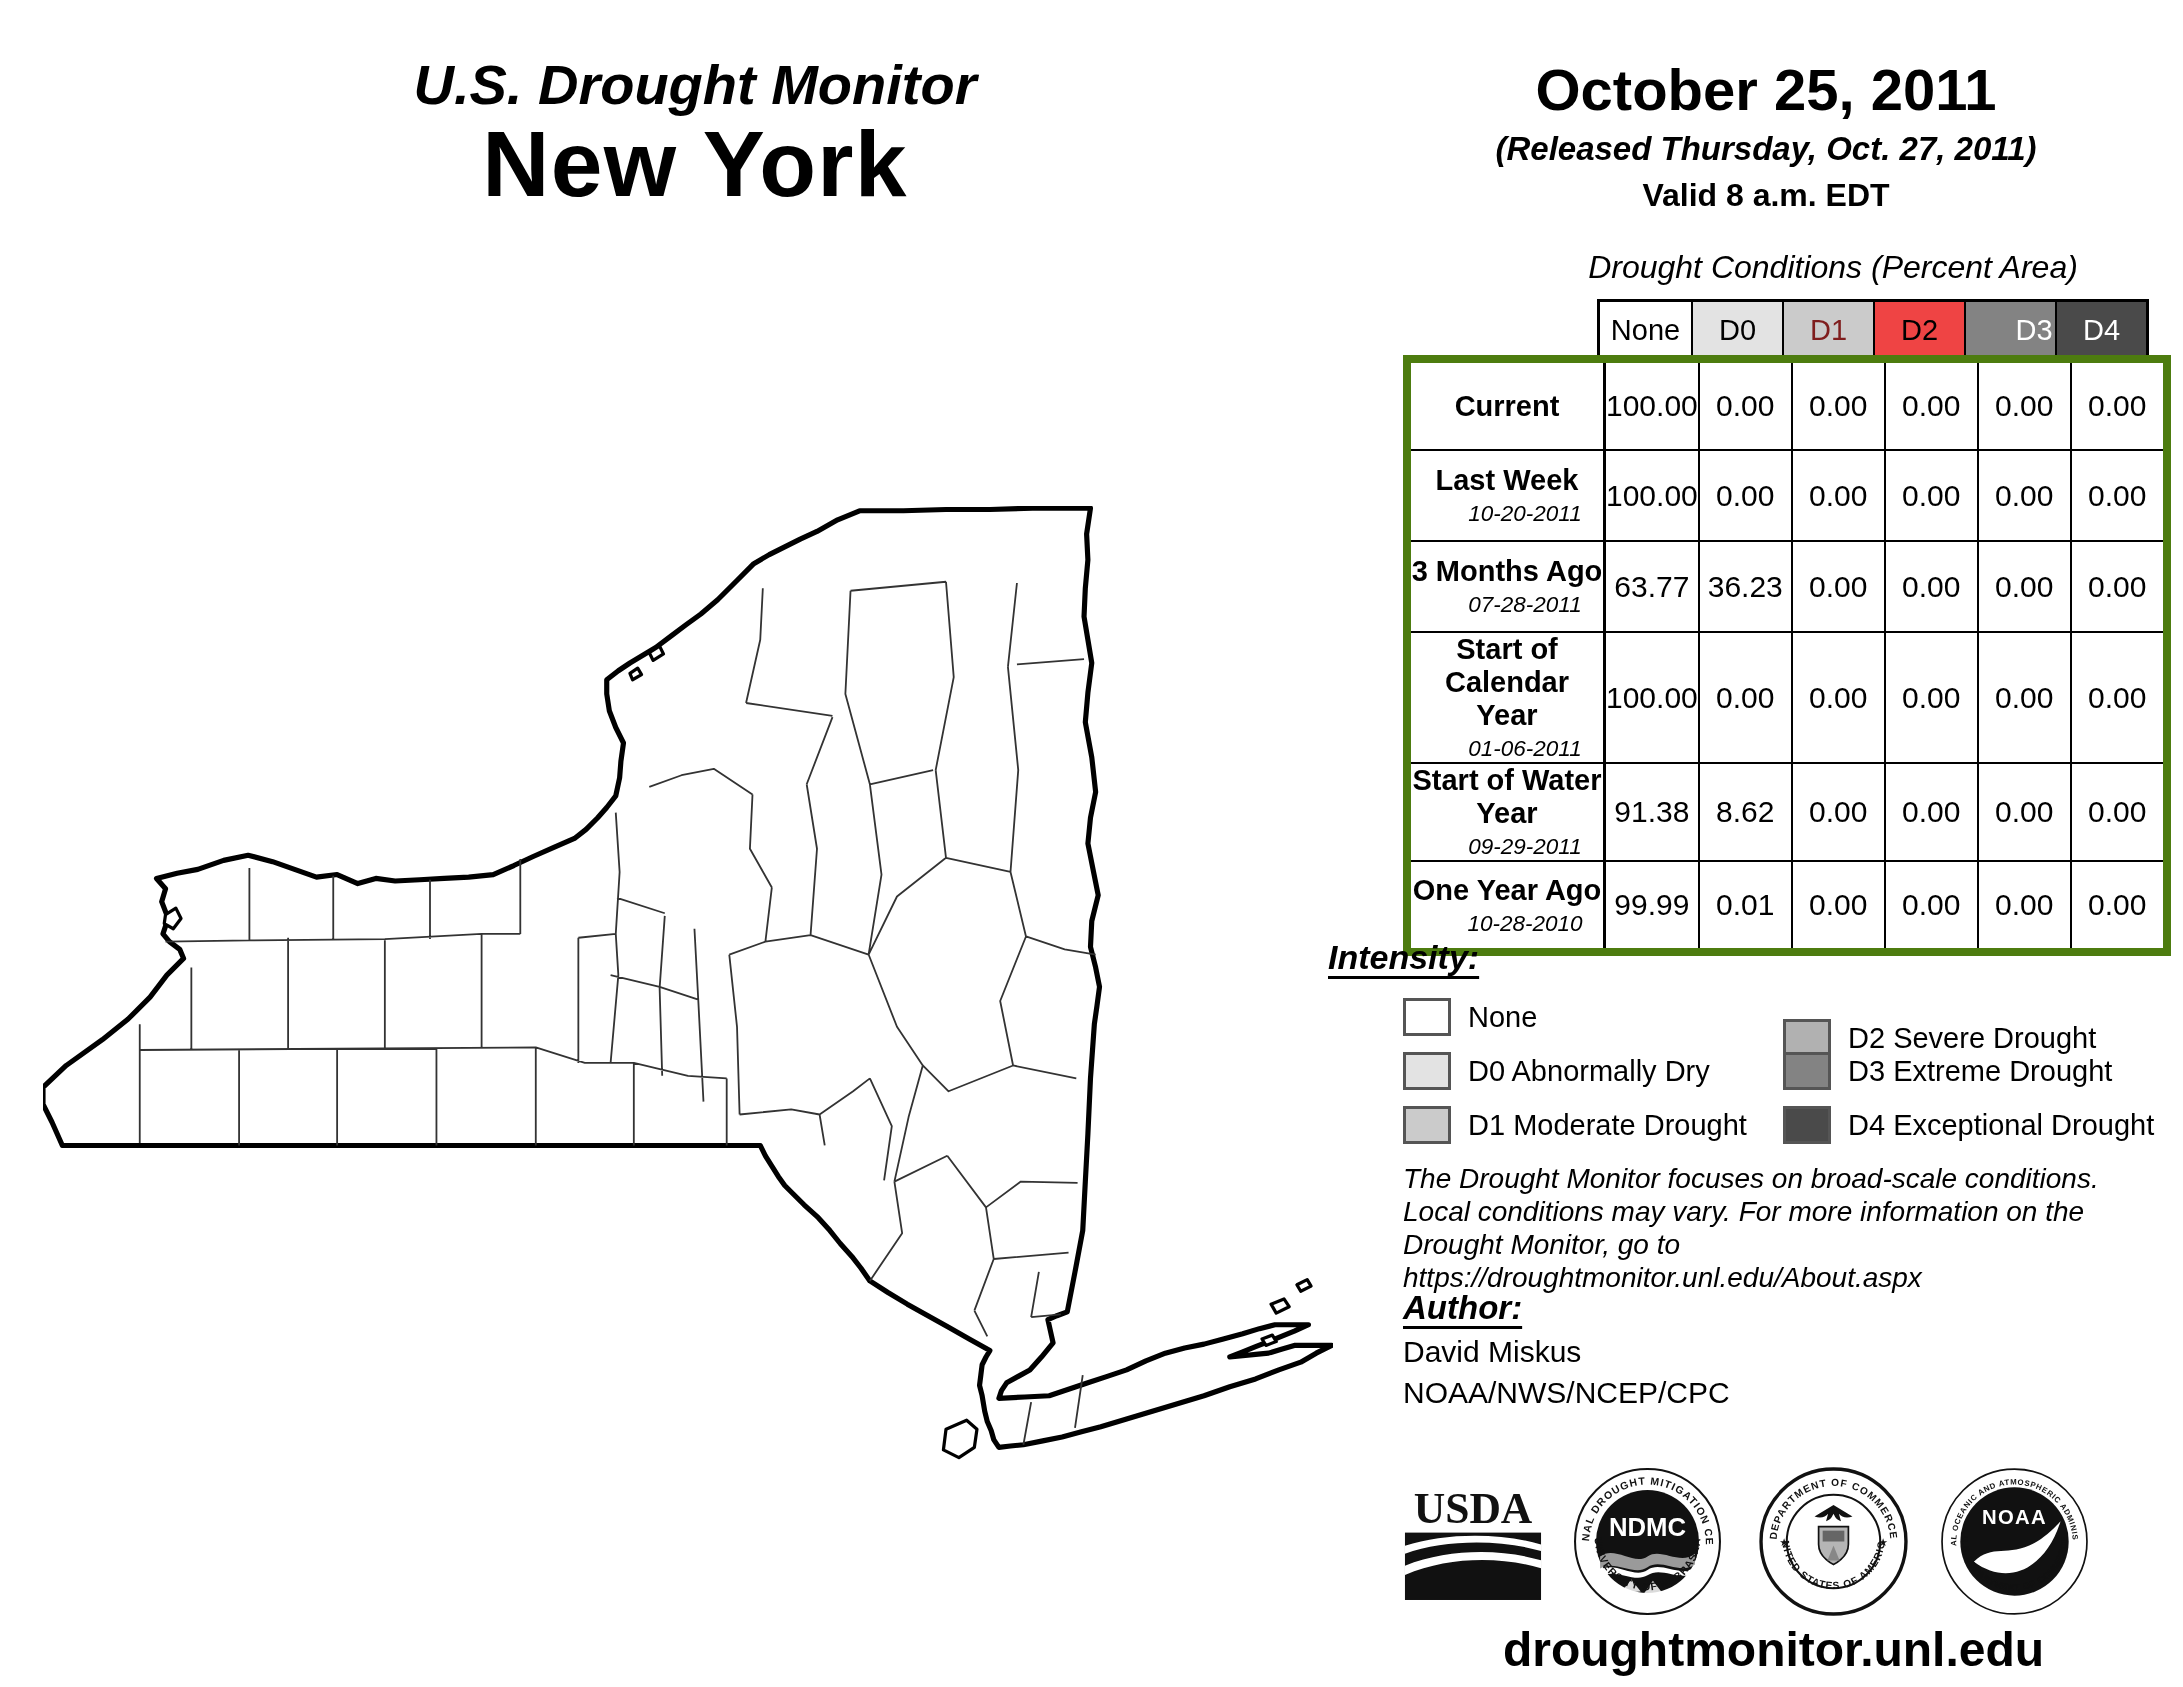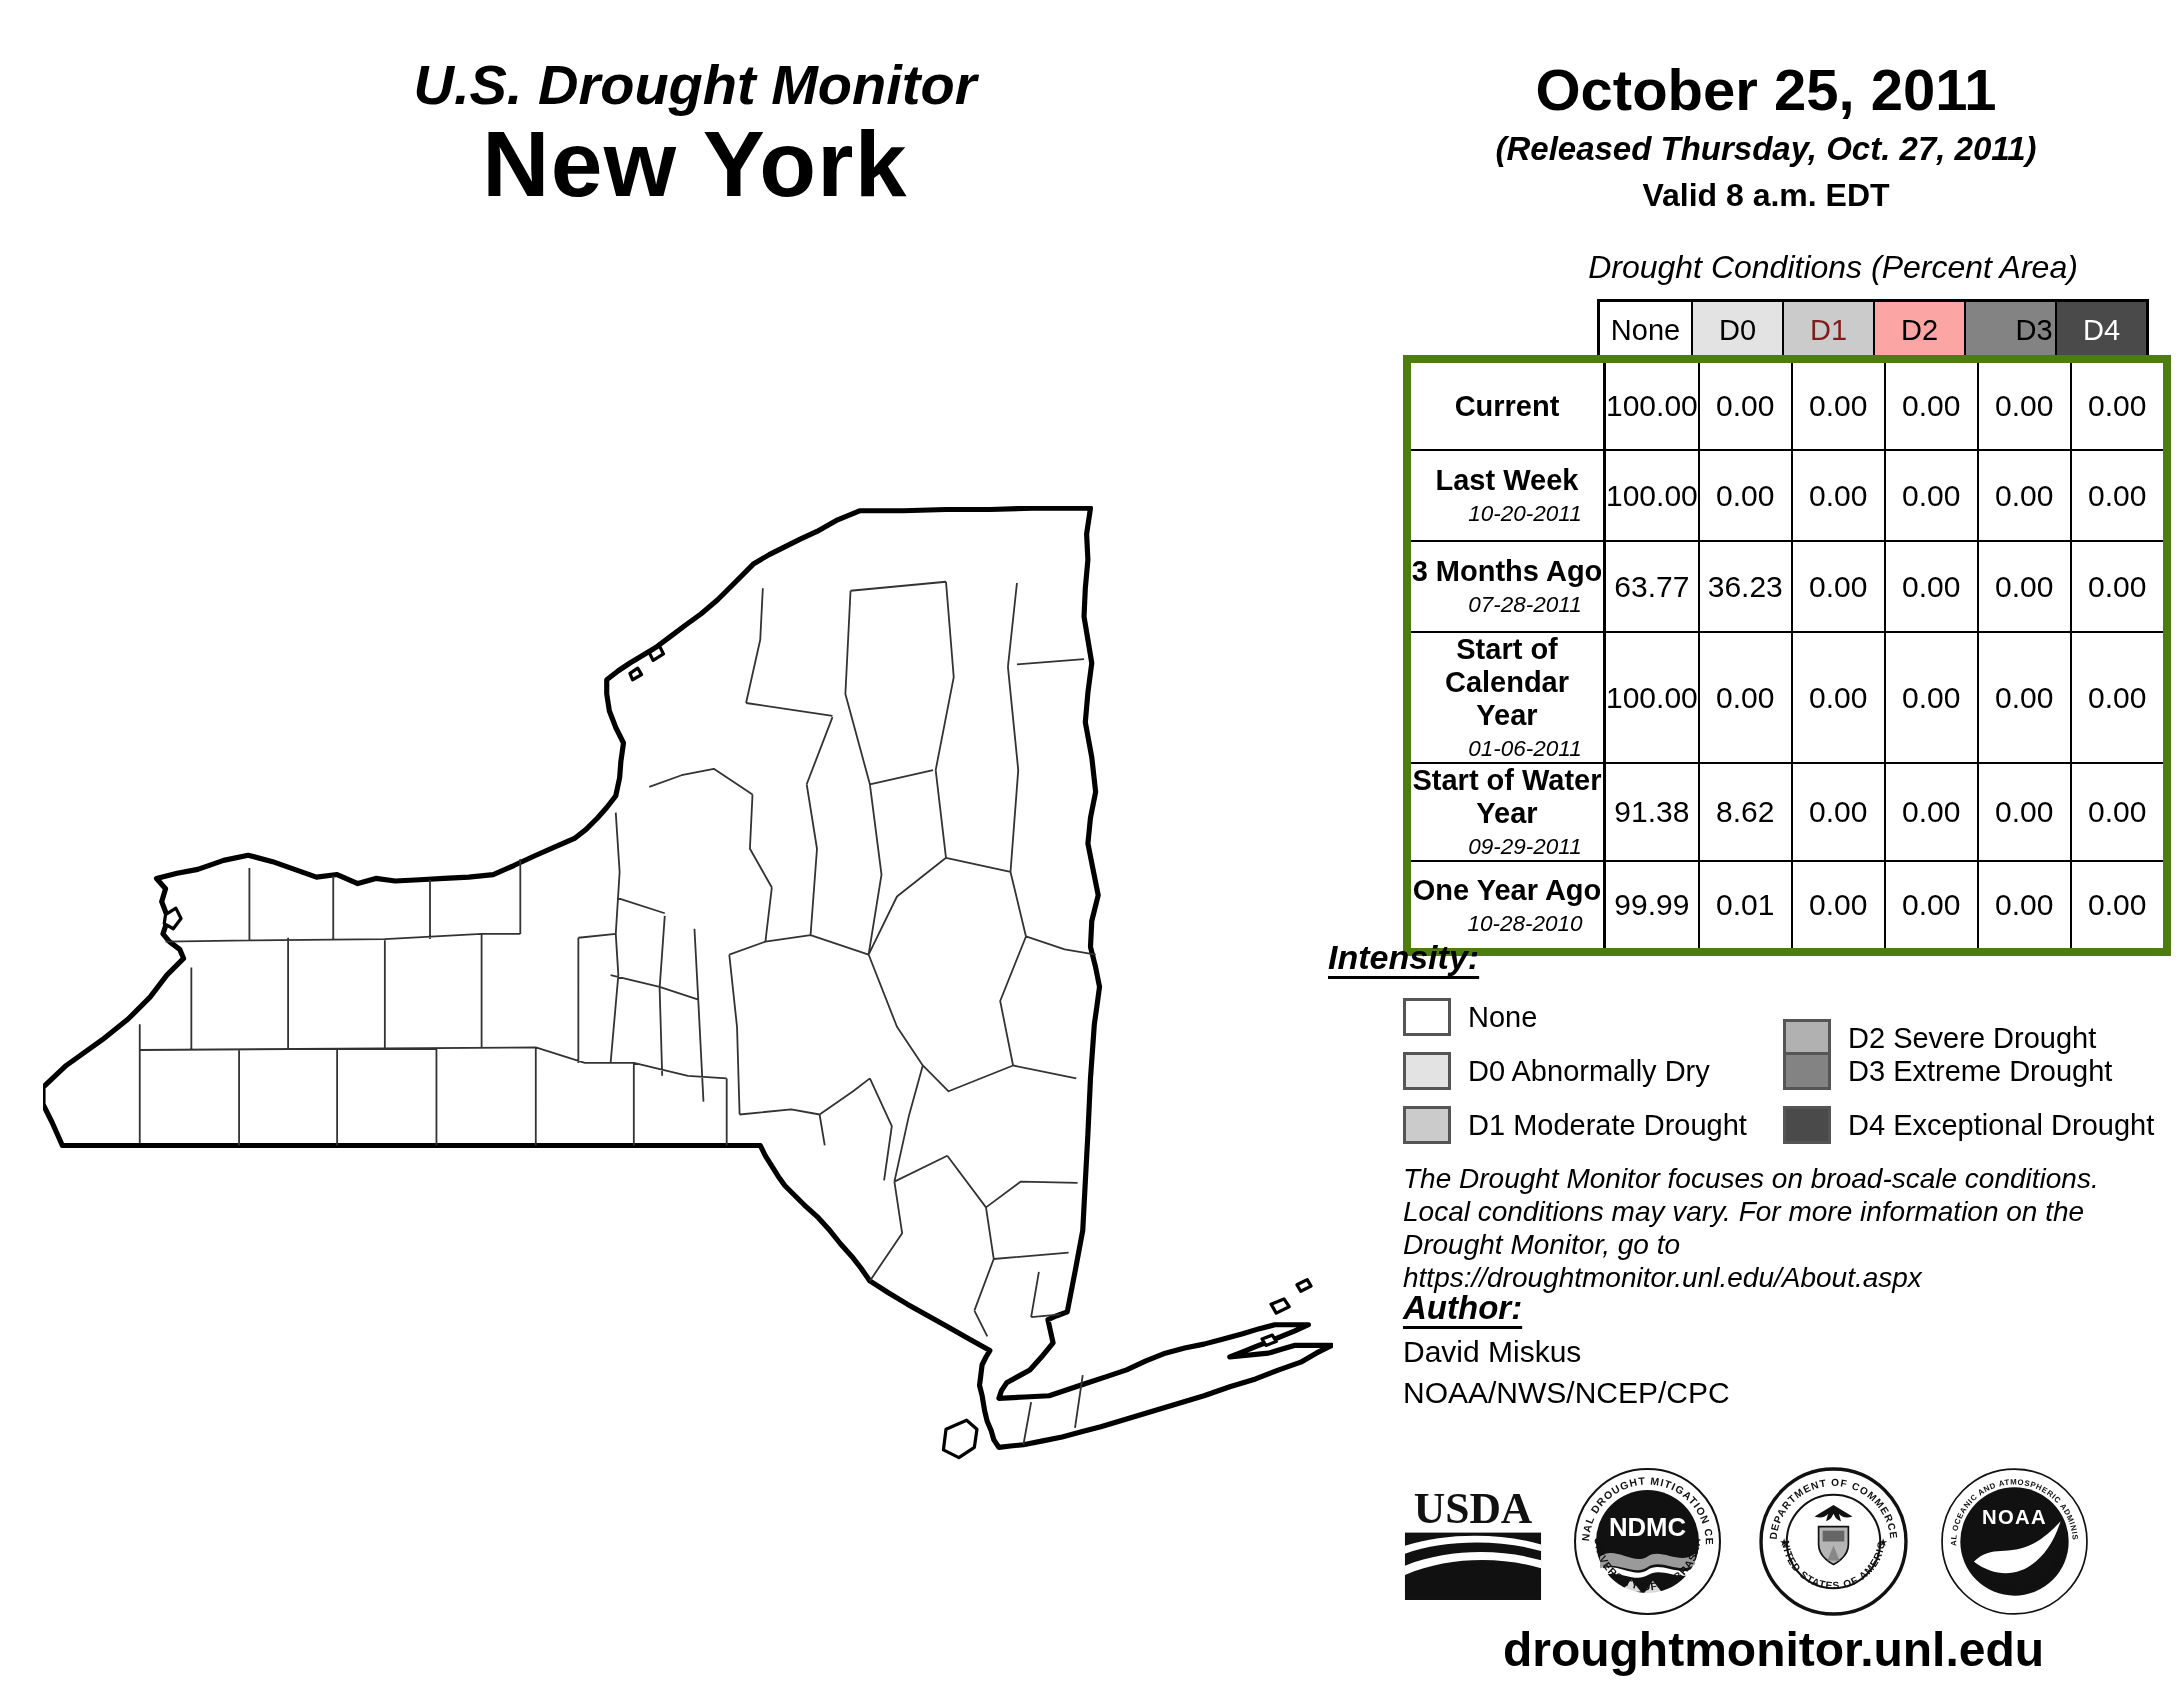--- a/index.html
+++ b/index.html
@@ -124,22 +124,22 @@
     <path d="M945,644 l8,-3 3,5 -8,3 z"></path>
   </g>
 </svg>
 
 <div class="abs tbl-title">Drought Conditions (Percent Area)</div>
 
 <div class="abs tbl-header">
   <div class="hcell" style="background-color: rgb(255, 255, 255); color: rgb(0, 0, 0);">None</div>
   <div class="hcell" style="background-color: rgb(227, 227, 227); color: rgb(0, 0, 0);">D0</div>
   <div class="hcell" style="background-color: rgb(203, 203, 203); color: #7f1d1d;">D1</div>
-  <div class="hcell" style="background-color: #fca5a5; color: rgb(0, 0, 0);">D2</div>
-  <div class="hcell" style="background-color: rgb(131, 131, 131); color: #000000; padding-left: 47px;">D3</div>
+  <div class="hcell" style="background-color: #ef4444; color: rgb(0, 0, 0);">D2</div>
+  <div class="hcell" style="background-color: rgb(131, 131, 131); color: #ffffff; padding-left: 47px;">D3</div>
   <div class="hcell" style="background-color: rgb(74, 74, 74); color: rgb(255, 255, 255); text-align: right;">D4</div>
 </div>
 
 <table class="dm abs" style="left:1403px;top:355px;">
   <tbody>
       <tr>
     <td class="rowlabel">
           <div class="rl-main">Current</div>
         </td>
     <td class="val">100.00</td>

